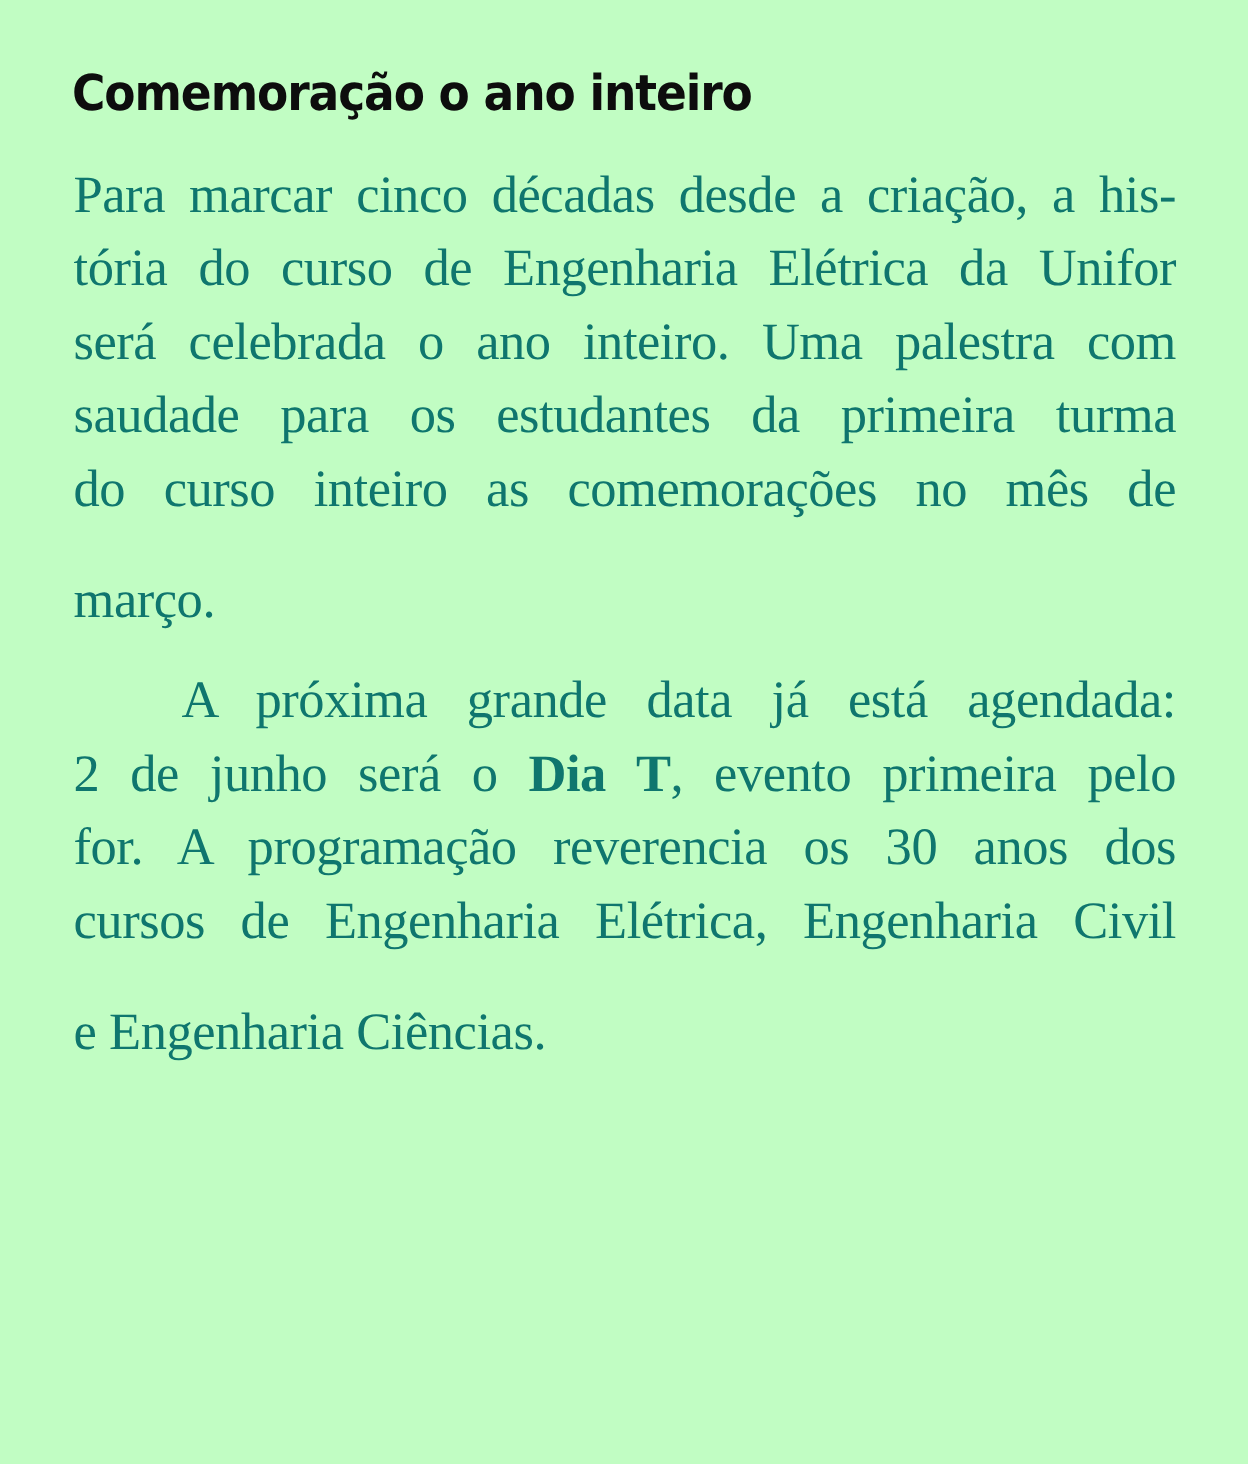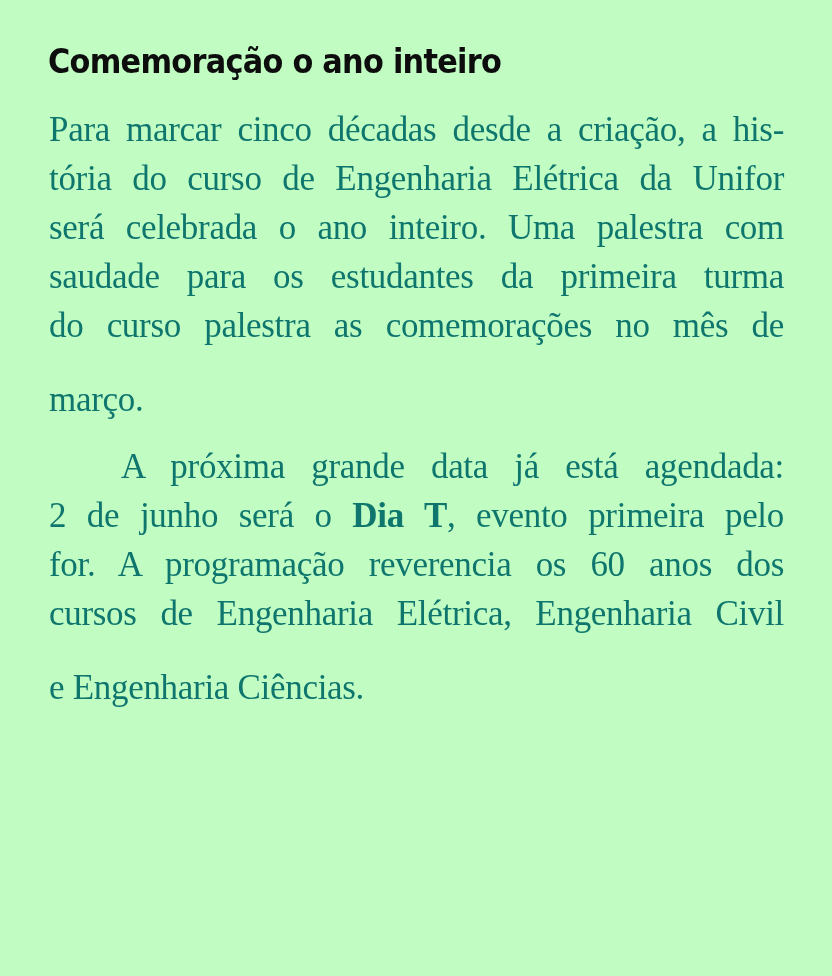--- a/index.html
+++ b/index.html
@@ -48,24 +48,24 @@
 <body>
 
 <h1 class="title">Comemoração o ano inteiro</h1>
 
 <div class="body-text">
   <div>
     <span class="line">Para marcar cinco décadas desde a criação, a his-</span>
     <span class="line">tória do curso de Engenharia Elétrica da Unifor</span>
     <span class="line">será celebrada o ano inteiro. Uma palestra com</span>
     <span class="line">saudade para os estudantes da primeira turma</span>
-    <span class="line">do curso palestra as comemorações no mês de</span>
+    <span class="line">do curso inteiro as comemorações no mês de</span>
     <span class="line last">março.</span>
   </div>
   <div class="para-gap"></div>
   <div>
     <span class="line indent">A próxima grande data já está agendada:</span>
     <span class="line"><span>2 de junho será o </span><span class="bold">Dia T</span><span>, evento primeira pelo</span></span>
-    <span class="line">for. A programação reverencia os 60 anos dos</span>
+    <span class="line">for. A programação reverencia os 30 anos dos</span>
     <span class="line">cursos de Engenharia Elétrica, Engenharia Civil</span>
     <span class="line last">e Engenharia Ciências.</span>
   </div>
 </div>
 
 </body></html>

